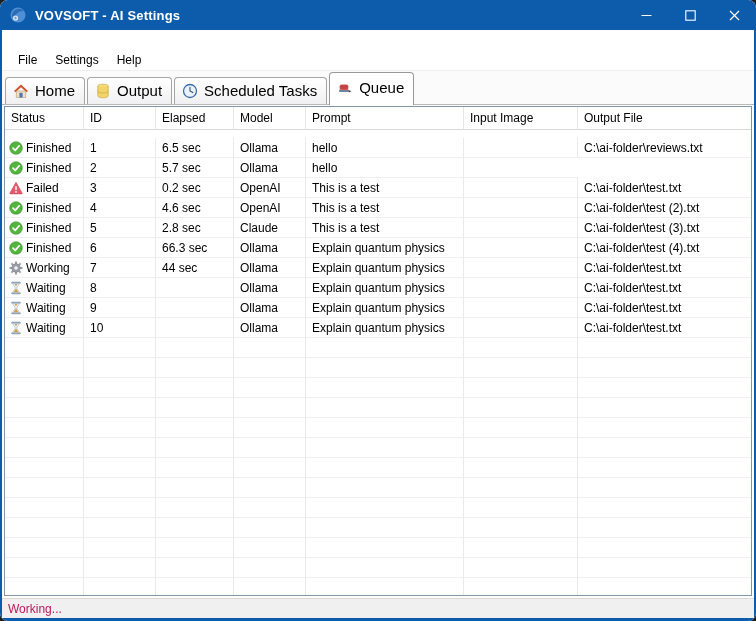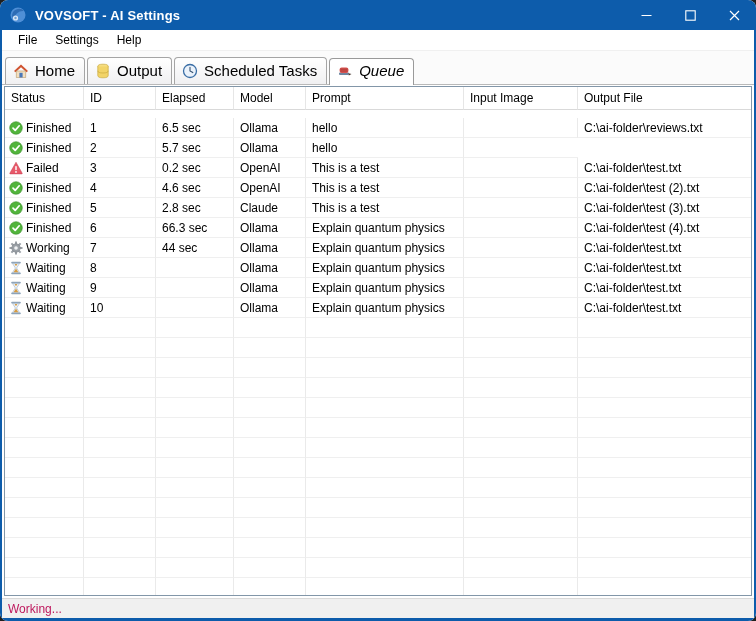--- a/index.html
+++ b/index.html
@@ -14,38 +14,37 @@
     color:#fff; flex:0 0 auto;
   }
   .app-icon { width:18px; height:18px; margin-left:9px; margin-right:8px; flex:0 0 auto; }
   .title-text { font-size:13px; font-weight:600; letter-spacing:.2px; }
   .win-controls { margin-left:auto; display:flex; height:100%; }
   .win-btn { width:44px; height:100%; display:flex; align-items:center; justify-content:center; cursor:default; }
   .win-btn svg { display:block; }
   
   .menubar {
     height:21px; background:#ffffff; display:flex; align-items:center;
-    padding-left:7px; font-size:12px; color:#000; border-bottom:1px solid #f0f0f0; flex:0 0 auto;
+    padding-left:7px; font-size:12px; color:#000; border-bottom:1px solid #f0f0f0; flex:0 0 auto;margin-top:20px;
   }
   .menu-item { padding:2px 9px; }
   
   .tabstrip {
     height:34px; background:#fbfbfb; display:flex; align-items:flex-end;
     padding-left:3px; border-bottom:1px solid #b9b9b9; flex:0 0 auto;
   }
   .tab {
     display:flex; align-items:center; gap:6px; font-size:15px; color:#000;
     border:1px solid #a5a5a5; border-bottom:none; border-radius:4px 4px 0 0;
     background:linear-gradient(#ffffff,#f0f0f2); padding:3px 9px 4px 7px; margin-right:2px;
     height:27px;
   }
   .tab.active {
-    background:#ffffff; height:27px; margin-bottom:-1px; padding-bottom:6px;
+    background:#ffffff; height:33px; margin-bottom:-1px; padding-bottom:6px;
     border-color:#9a9a9a;
-    font-style:italic;
   }
   .tab svg { width:16px; height:16px; flex:0 0 auto; }
   
   .content { flex:1 1 auto; background:#ffffff; padding:1px 2px 2px 2px; overflow:hidden; display:flex; }
   .grid {
     flex:1; border:1px solid #8296a8; background:#fff; overflow:hidden;
     display:flex; flex-direction:column; font-size:12px; color:#000;gap:8px;
   }
   .grid-header, .grid-row {
     display:grid;

